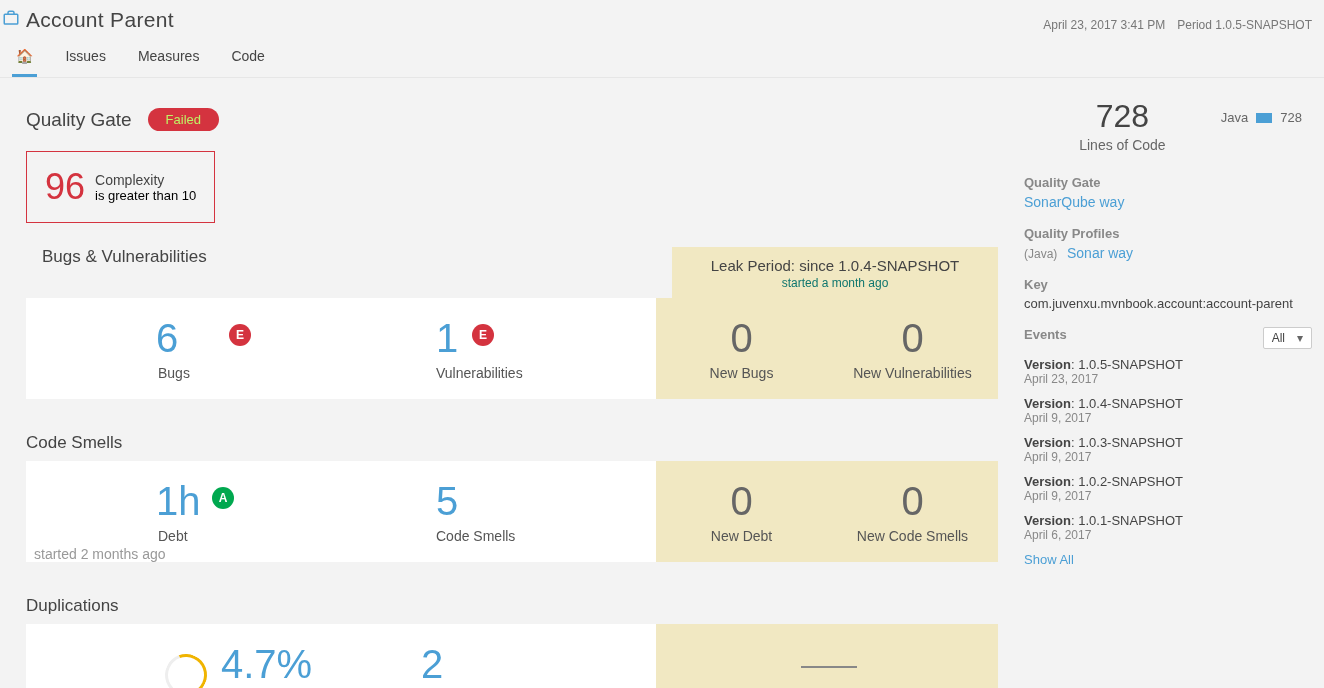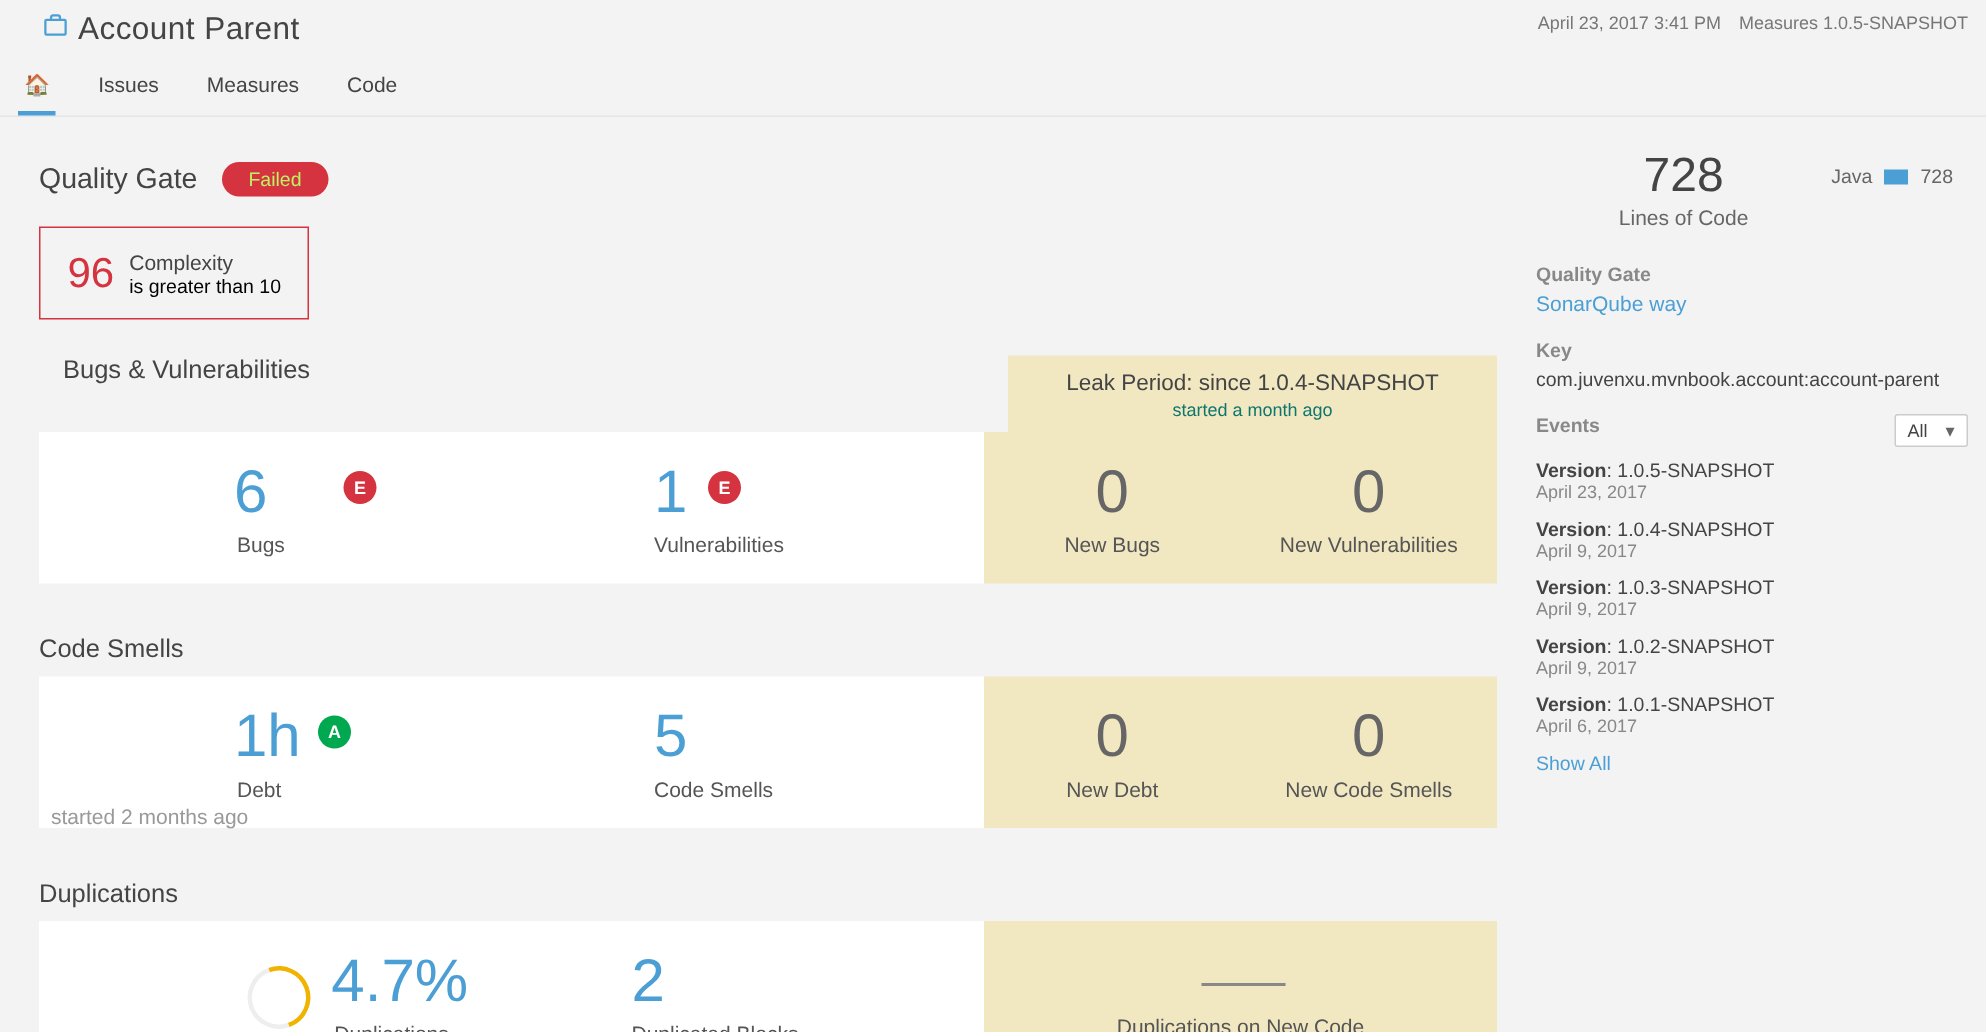--- a/index.html
+++ b/index.html
@@ -1,36 +1,36 @@
 <!DOCTYPE html>
 <html><head>
 <meta charset="utf-8">
 <style>
 * { margin:0; padding:0; box-sizing:border-box; font-family: -apple-system, BlinkMacSystemFont, "Segoe UI", Helvetica, Arial, sans-serif; }
 body { background:#f3f3f3; color:#444; width:1324px; }
 .outer { display:flex; }
 .main { flex:1; padding:8px 20px 20px 20px; }
 .side { width:300px; padding:20px 12px 20px 0; font-size:13px; }
 
-.header { display:flex; align-items:flex-start; padding:8px 12px 0 28px; }
+.header { display:flex; align-items:flex-end; padding:8px 12px 0 2px; }
 .project-icon { color:#4b9fd5; margin-right:6px; font-size:18px; }
 .project-title { font-size:21px; color:#444; font-weight:400; letter-spacing:0.3px; }
 .header-right { margin-left:auto; font-size:12px; color:#777; display:flex; gap:12px; }
 
 .tabs { display:flex; gap:24px; padding:6px 12px 0 12px; border-bottom:1px solid #e6e6e6; margin-top:4px; }
 .tab { padding:6px 4px 10px 4px; font-size:14px; color:#444; cursor:pointer; }
 .tab.active { border-bottom:3px solid #4b9fd5; }
 .home-icon { font-size:14px; }
 
 .qg-row { display:flex; align-items:center; gap:16px; margin:22px 6px 14px 6px; }
 .qg-title { font-size:19px; color:#444; }
 .qg-badge { background:#d4333f; color:#bef264; border-radius:14px; padding:4px 18px; font-size:13px; }
 
 .qg-box { border:1px solid #d4333f; display:inline-flex; align-items:center; padding:14px 18px; margin:6px 6px 24px 6px; }
-.qg-num { font-size:28px; color:#d4333f; margin-right:10px; }
+.qg-num { font-size:36px; color:#d4333f; margin-right:10px; }
 .qg-metric { font-size:14px; color:#444; }
 .qg-cond { font-size:13px; color:#000000; }
 
 .section-title { font-size:17px; color:#444; margin:10px 6px 8px 6px; }
 
 .panel-row { display:flex; margin:0 6px 34px 22px; }
 .panel-left { flex:0 0 630px; background:#fff; display:flex; }
 .right-header { flex:1; background:#f1e8c2; padding:10px 0 8px 0; text-align:center; font-size:15px; color:#444; }
 .right-sub { font-size:12px; color:#0f766e; display:block; margin-top:2px; }
 
@@ -90,21 +90,21 @@
 <div class="header">
   <span class="project-icon">
     <svg width="18" height="18" viewBox="0 0 24 24" fill="none" stroke="#4b9fd5" stroke-width="2">
         <rect x="3" y="7" width="18" height="13" rx="1"></rect>
         <path d="M8 7V5a2 2 0 012-2h4a2 2 0 012 2v2"></path>
       </svg>
   </span>
   <span class="project-title">Account Parent</span>
   <div class="header-right">
     <span>April 23, 2017 3:41 PM</span>
-    <span>Measures 1.0.5-SNAPSHOT</span>
+    <span>Period 1.0.5-SNAPSHOT</span>
   </div>
 </div>
 
 <div class="tabs">
   <div class="tab active"><span class="home-icon">🏠</span></div>
   <div class="tab">Issues</div>
   <div class="tab">Measures</div>
   <div class="tab">Code</div>
 </div>
 
@@ -224,20 +224,27 @@
       <span class="lang-bar"></span>
       <span>728</span>
     </div>
   </div>
 
   <div class="side-section">
     <div class="side-label">Quality Gate</div>
     <a class="side-link">SonarQube way</a>
   </div>
 
+  <div class="side-section">
+    <div class="side-label">Quality Profiles</div>
+    <div>
+      <span class="side-sub">(Java)</span>
+      <a class="side-link">Sonar way</a>
+    </div>
+  </div>
 
   <div class="side-section">
     <div class="side-label">Key</div>
     <div class="key-val">com.juvenxu.mvnbook.account:account-parent</div>
   </div>
 
   <div class="side-section">
     <div class="events-row">
       <span class="side-label" style="margin:0;">Events</span>
       <div class="events-select"><span>All</span></div>

